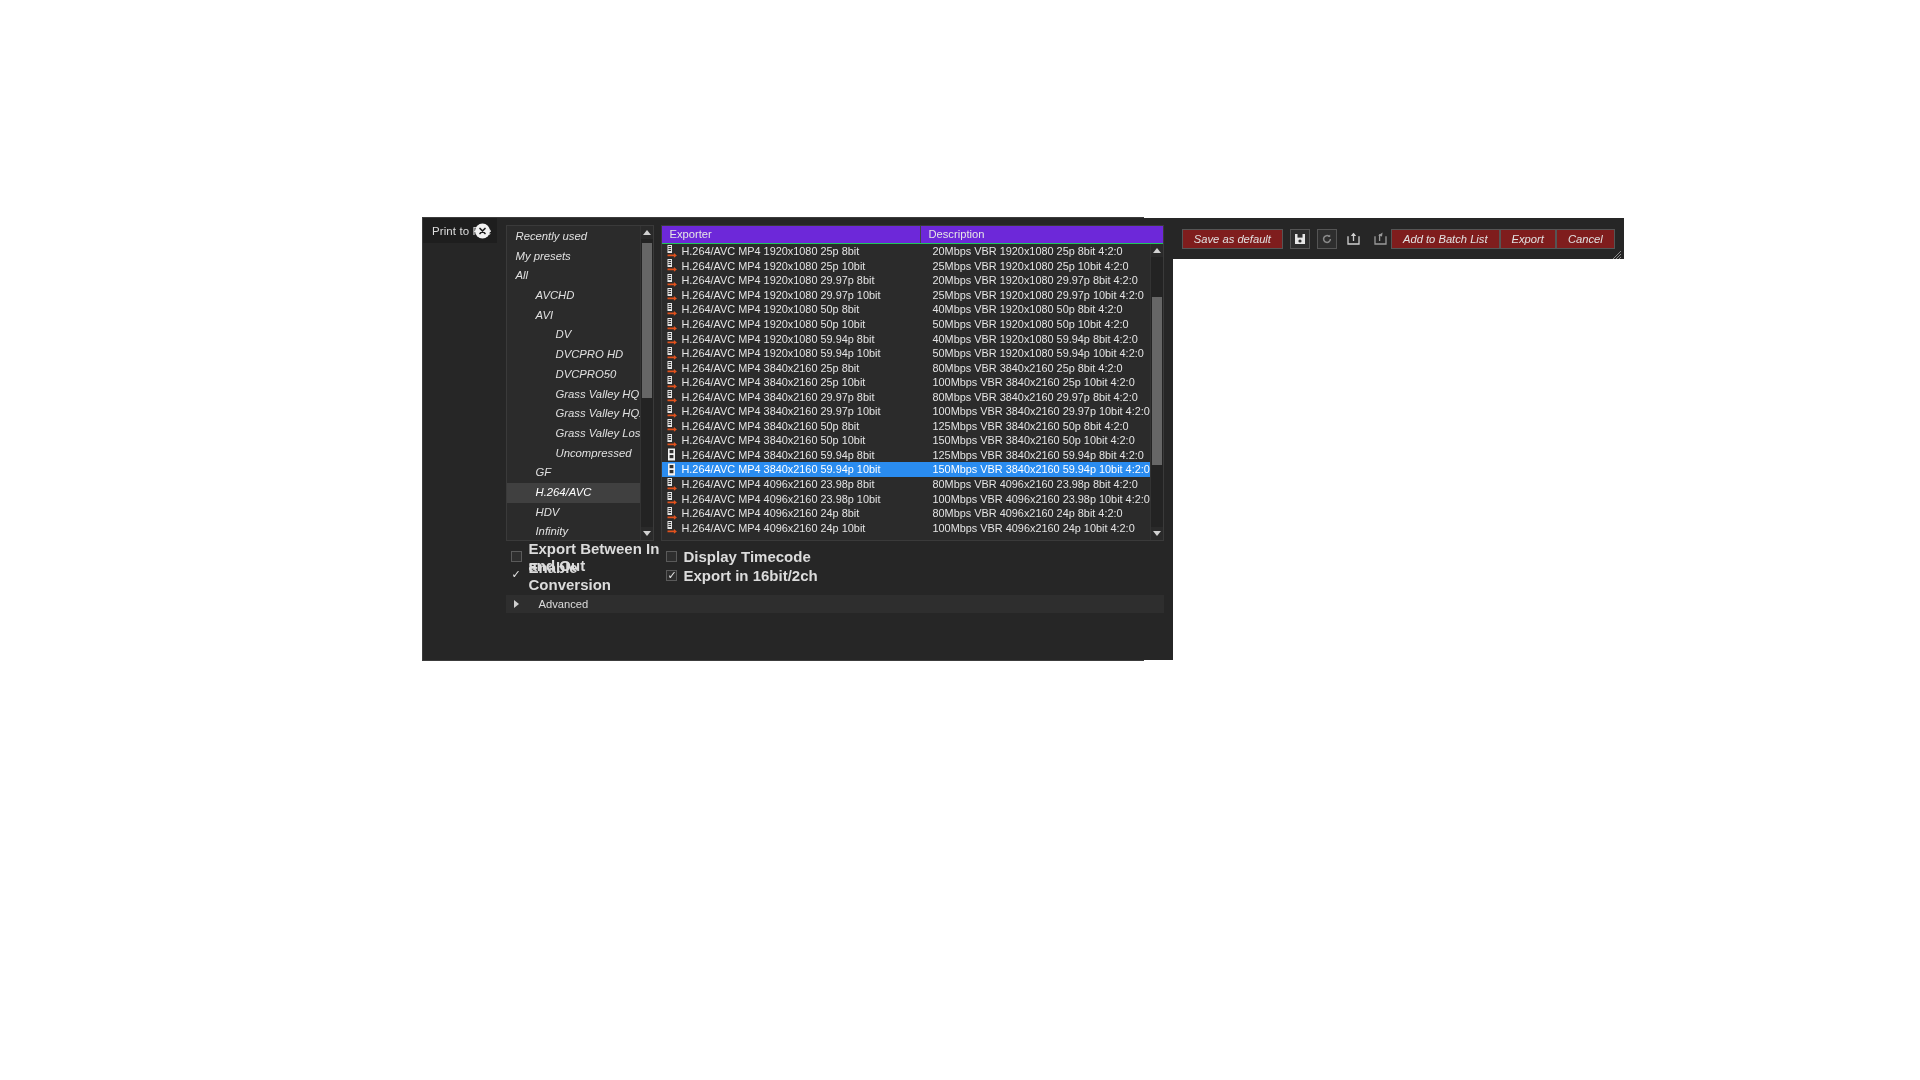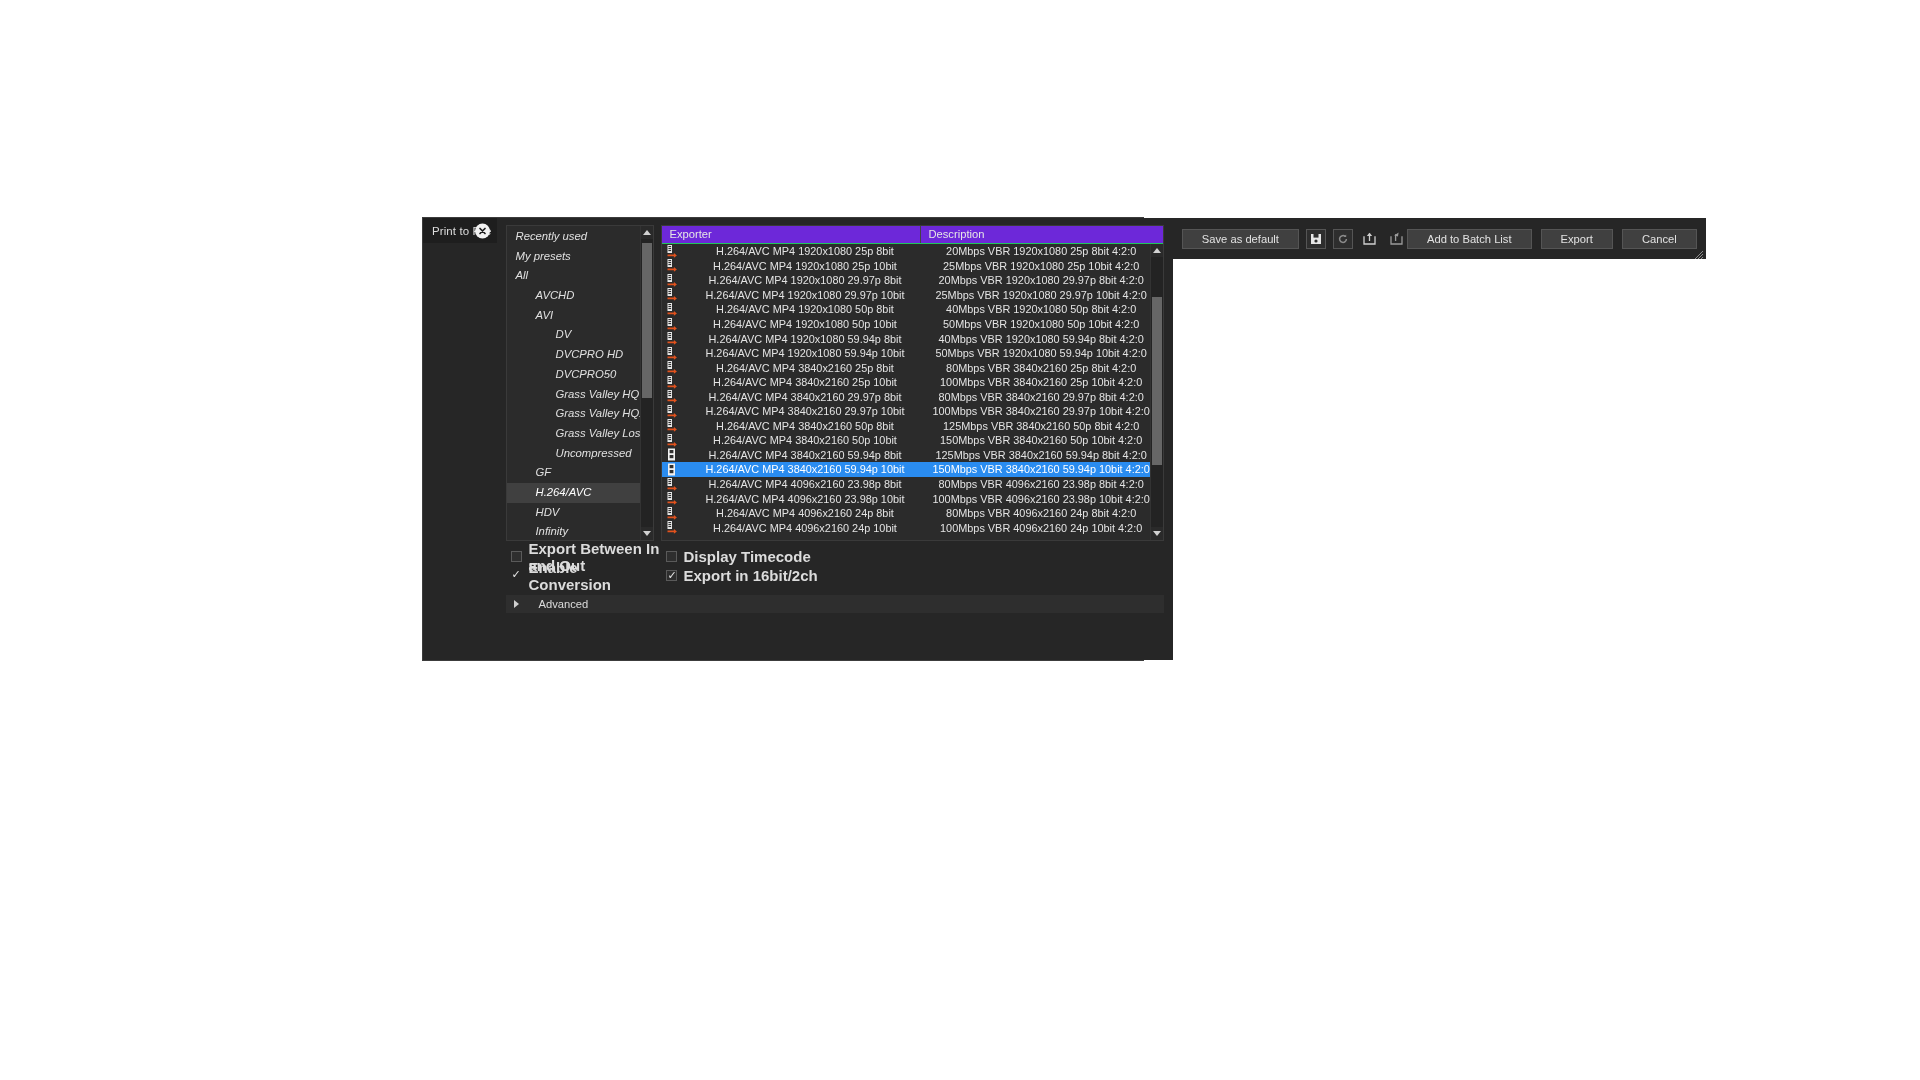--- a/index.html
+++ b/index.html
@@ -147,21 +147,21 @@
     font-size: 11.2px;
     color: #e6e6e6;
     line-height: 17px;
     padding-left: 7px;
     border-right: 1px solid #444;
     white-space: nowrap;
   }
   .lh-exporter { width: 259px; }
   .lh-desc { flex: 1 1 auto; border-right: none; }
 
-  .list-wrap { flex: 1 1 auto; display: flex; overflow: hidden; text-align: center; }
+  .list-wrap { flex: 1 1 auto; display: flex; overflow: hidden; }
   .list-rows { flex: 1 1 auto; overflow: hidden; background: #2b2b2b; }
 
   .row {
     height: 14.55px;
     display: flex;
     align-items: center;
     font-size: 10.9px;
     color: #e3e3e3;
     white-space: nowrap;
     cursor: default;
@@ -243,39 +243,40 @@
     flex: 0 0 auto;
     height: 41px;
     display: flex;
     align-items: center;
     padding: 0 9px;
     background: #262626;
     position: relative;
   }
   .btn {
     height: 20px;
-    background: #404040;
+    background: #7f1d1d;
     border: 1px solid #555555;
     color: #e2e2e2;
     font-size: 11.2px;
     font-family: "Liberation Sans", sans-serif;
-    padding: 0 19px;
+    padding: 0 11px;
     cursor: pointer;
     line-height: 18px;
+    font-style: italic;
   }
   .icon-btn {
     width: 20px; height: 20px;
     background: #2e2e2e;
     border: 1px solid #555555;
     display: flex; align-items: center; justify-content: center;
     cursor: pointer;
     margin-left: 7px;
   }
   .icon-btn.flat { background: transparent; border-color: transparent; }
-  .footer-right { margin-left: auto; display: flex; gap: 9px; }
+  .footer-right { margin-left: auto; display: flex; }
   .resize-grip {
     position: absolute;
     right: 2px; bottom: 2px;
     width: 11px; height: 11px;
   }
 </style>
 </head>
 <body>
 
 <div id="dialog">

